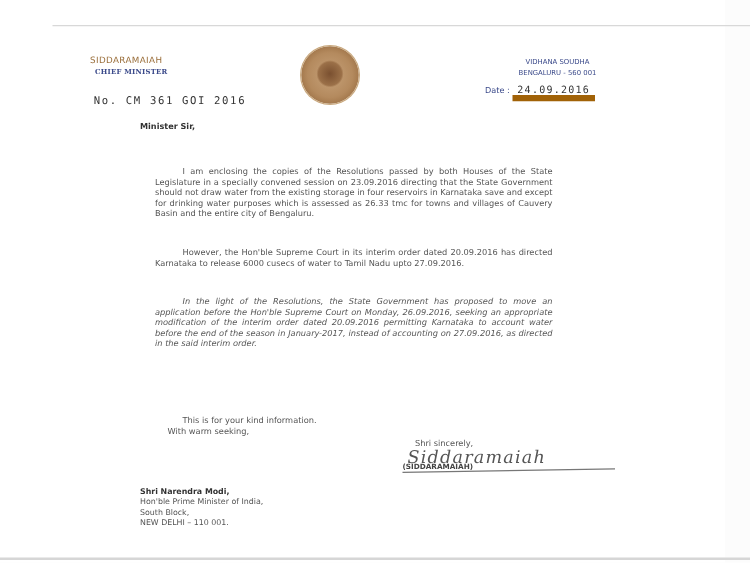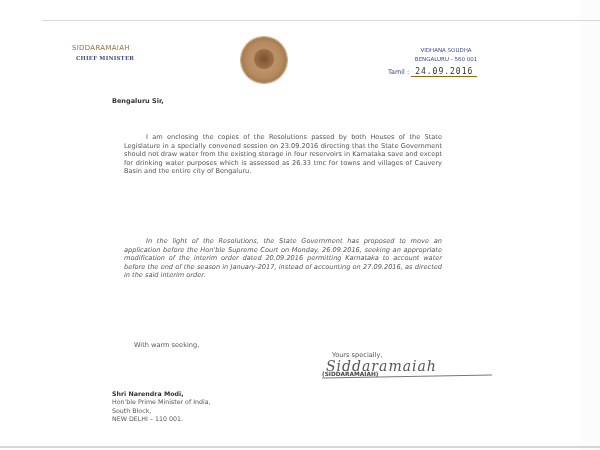--- a/index.html
+++ b/index.html
@@ -42,21 +42,21 @@
   .address {
     position:absolute; left:386px; top:46px; width:120px; text-align:center;
     font-size:5.5px; color:#3b4a8a; line-height:9px;
   }
   .date-row {
     position:absolute; left:388px; top:67px;
     font-size:6.5px; color:#3b4a8a;
   }
   .date-val {
     font-family:"DejaVu Sans Mono", monospace;
-    font-size:8px; color:#333; border-bottom:1px solid #a16207; padding:0 4px; letter-spacing:1px;
+    font-size:8px; color:#333; border-bottom:5px solid #a16207; padding:0 4px; letter-spacing:1px;
   }
   .ref-no {
     position:absolute; left:75px; top:76px;
     font-family:"DejaVu Sans Mono", monospace;
     font-size:8.5px; color:#333; letter-spacing:1.3px;
   }
   .salutation {
     position:absolute; left:112px; top:97px;
     font-size:6.5px; font-weight:bold; color:#333;
   }
@@ -109,33 +109,36 @@
   <div class="seal" title="GOVERNMENT OF KARNATAKA">
     <div class="seal-inner"></div>
   </div>
 
   <div class="address">
     <div>VIDHANA SOUDHA</div>
     <div>BENGALURU - 560 001</div>
   </div>
 
   <div class="date-row">
-    <span>Tamil :</span>
+    <span>Date :</span>
     <span class="date-val">24.09.2016</span>
   </div>
 
+  <div class="ref-no">No. CM 361 GOI 2016</div>
 
-  <div class="salutation">Bengaluru Sir,</div>
+  <div class="salutation">Minister Sir,</div>
 
   <p class="para p1">I am enclosing the copies of the Resolutions passed by both Houses of the State Legislature in a specially convened session on 23.09.2016 directing that the State Government should not draw water from the existing storage in four reservoirs in Karnataka save and except for drinking water purposes which is assessed as 26.33 tmc for towns and villages of Cauvery Basin and the entire city of Bengaluru.</p>
+  <p class="para p2">However, the Hon'ble Supreme Court in its interim order dated 20.09.2016 has directed Karnataka to release 6000 cusecs of water to Tamil Nadu upto 27.09.2016.</p>
   <p class="para p3">In the light of the Resolutions, the State Government has proposed to move an application before the Hon'ble Supreme Court on Monday, 26.09.2016, seeking an appropriate modification of the interim order dated 20.09.2016 permitting Karnataka to account water before the end of the season in January-2017, instead of accounting on 27.09.2016, as directed in the said interim order.</p>
+  <p class="para p5">This is for your kind information.</p>
 
   <div class="closing">With warm seeking,</div>
 
-  <div class="yours">Yours specially,</div>
+  <div class="yours">Shri sincerely,</div>
   <div class="signature">Siddaramaiah</div>
   <div class="sig-line"></div>
   <div class="sig-name">(SIDDARAMAIAH)</div>
 
   <div class="recipient">
     <div class="r-name">Shri Narendra Modi,</div>
     <div>Hon'ble Prime Minister of India,</div>
     <div>South Block,</div>
     <div>NEW DELHI – 110 001.</div>
   </div>

